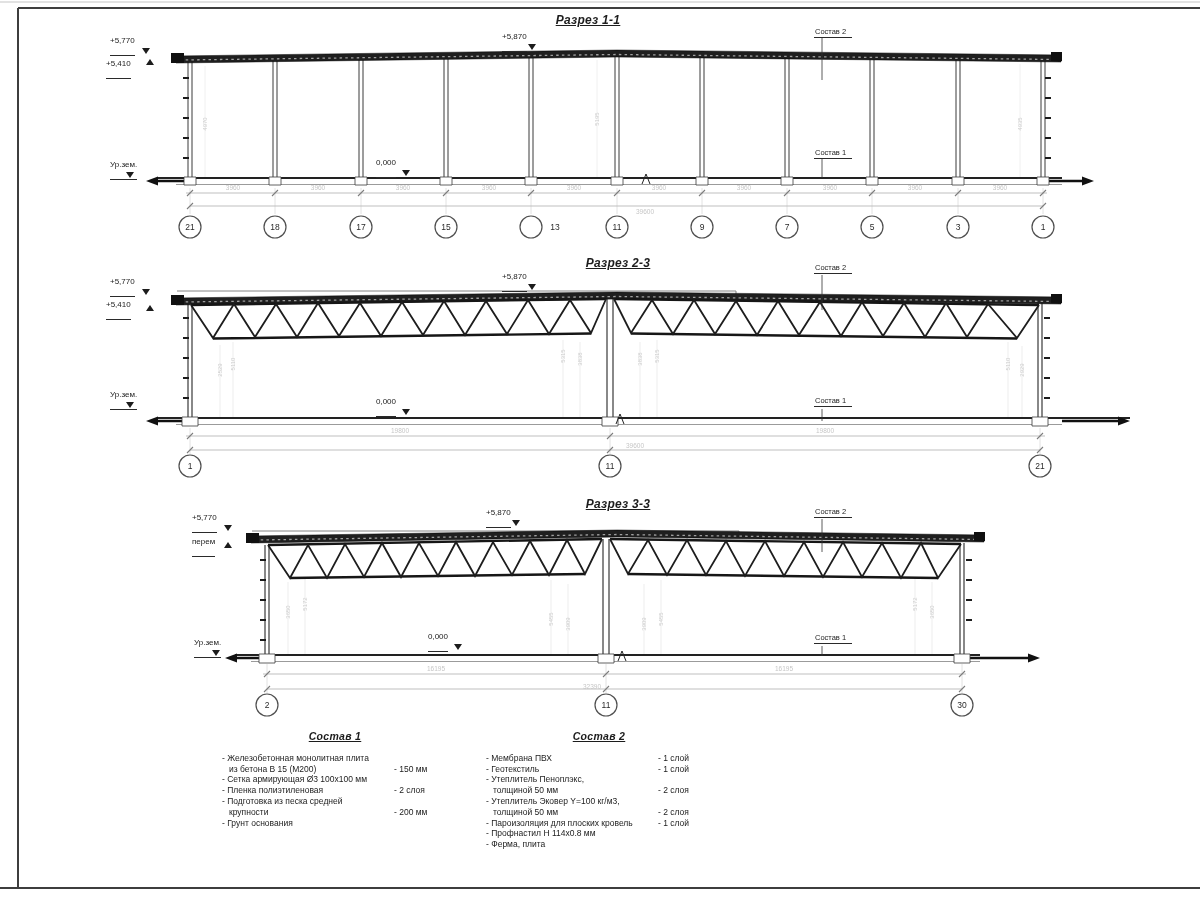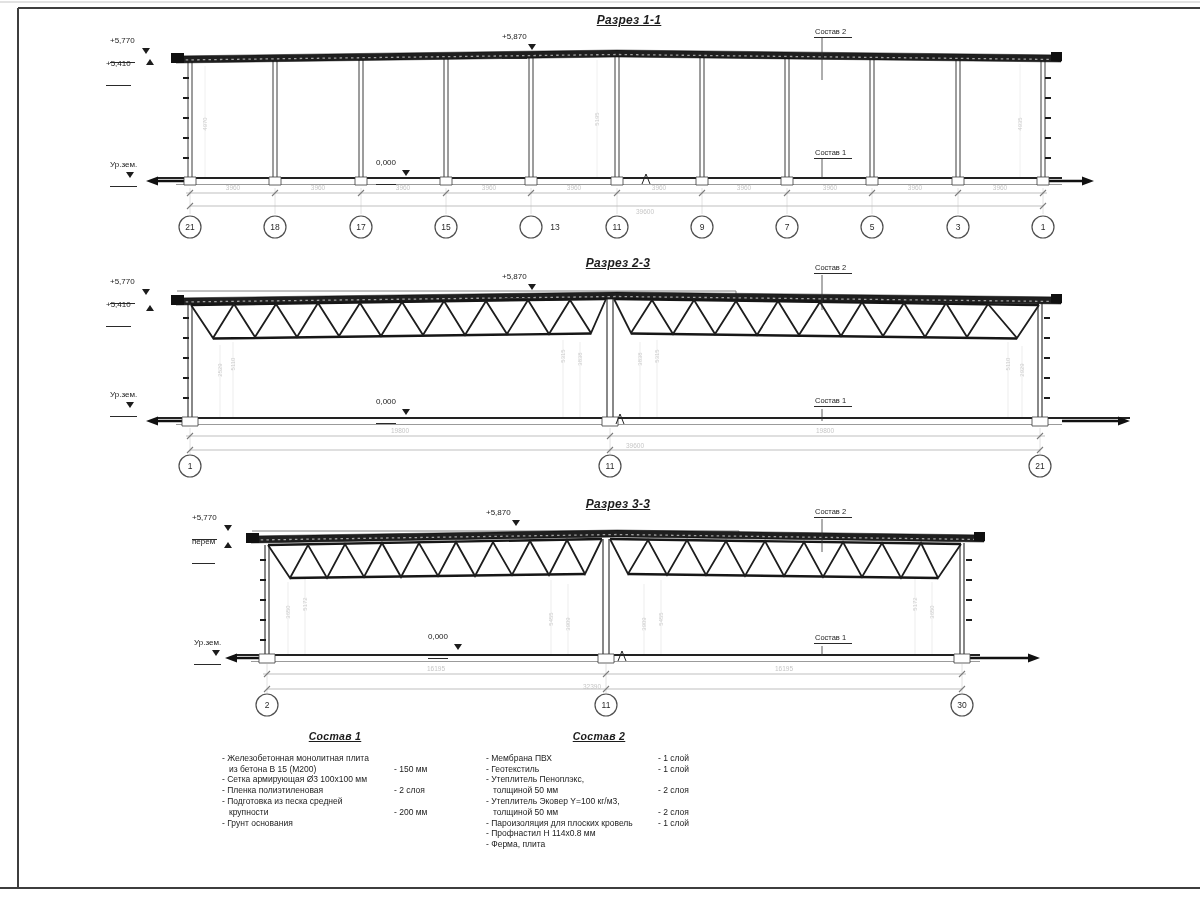--- a/index.html
+++ b/index.html
@@ -1,19 +1,19 @@
 <!DOCTYPE html>
 <html><head>
 <meta charset="utf-8">
 <style>
   html,body{margin:0;padding:0;background:#fff;}
   .page{position:relative;width:1200px;height:900px;background:#ffffff;overflow:hidden;
         font-family:"Liberation Sans",sans-serif;}
   .lbl{position:absolute;font-size:8px;color:#222;white-space:nowrap;line-height:10px;}
-  .u{border-bottom:1px solid #2a2a2a;padding-bottom:16px;text-align:center;}
+  .u{border-bottom:1px solid #2a2a2a;padding-bottom:9px;text-align:center;}
   .title{position:absolute;font-size:12px;font-style:italic;font-weight:bold;color:#1d1d1d;
          text-decoration:underline;width:120px;text-align:center;letter-spacing:.3px;}
   .dim{position:absolute;font-size:6.5px;color:#c6c6c6;width:36px;text-align:center;line-height:8px;}
   .vdim{position:absolute;font-size:6px;color:#cdcdcd;width:44px;height:8px;text-align:center;
         line-height:8px;transform:rotate(-90deg);}
   .bub{position:absolute;width:22px;height:22px;line-height:22px;text-align:center;
        font-size:8.5px;color:#2a2a2a;}
   .sost{position:absolute;font-size:7.5px;color:#1d1d1d;border-bottom:1px solid #2a2a2a;
         padding:0 6px 1px 1px;white-space:nowrap;}
   .comp{position:absolute;font-size:8.5px;color:#1c1c1c;line-height:10.8px;}
@@ -154,21 +154,21 @@
     </g>
     <path d="M822,519V552 M822,646V656" stroke="#333" stroke-width="0.8" fill="none"></path>
     <polygon points="224,525 232,525 228,531" fill="#1c1c1c"></polygon>
     <polygon points="224,548 232,548 228,542" fill="#1c1c1c"></polygon>
     <polygon points="212,650 220,650 216,656" fill="#1c1c1c"></polygon>
     <polygon points="454,644 462,644 458,650" fill="#1c1c1c"></polygon>
     <polygon points="512,520 520,520 516,526" fill="#1c1c1c"></polygon>
   </g>
 </svg>
 
-<div class="title" style="left:569px;top:13px">Разрез 1-1</div>
+<div class="title" style="left:528px;top:13px">Разрез 1-1</div>
 <div class="lbl u" style="left:110px;top:36px">+5,770</div>
 <div class="lbl u" style="left:106px;top:59px">+5,410</div>
 <div class="lbl u" style="left:110px;top:160px">Ур.зем.</div>
 <div class="lbl u" style="left:376px;top:158px">0,000</div>
 <div class="lbl u" style="left:502px;top:32px">+5,870</div>
 <div class="sost" style="left:814px;top:27px">Состав 2</div>
 <div class="sost" style="left:814px;top:148px">Состав 1</div>
 <div class="dim" style="left:215px;top:184px">3960</div>
 <div class="dim" style="left:300px;top:184px">3960</div>
 <div class="dim" style="left:385px;top:184px">3960</div>

